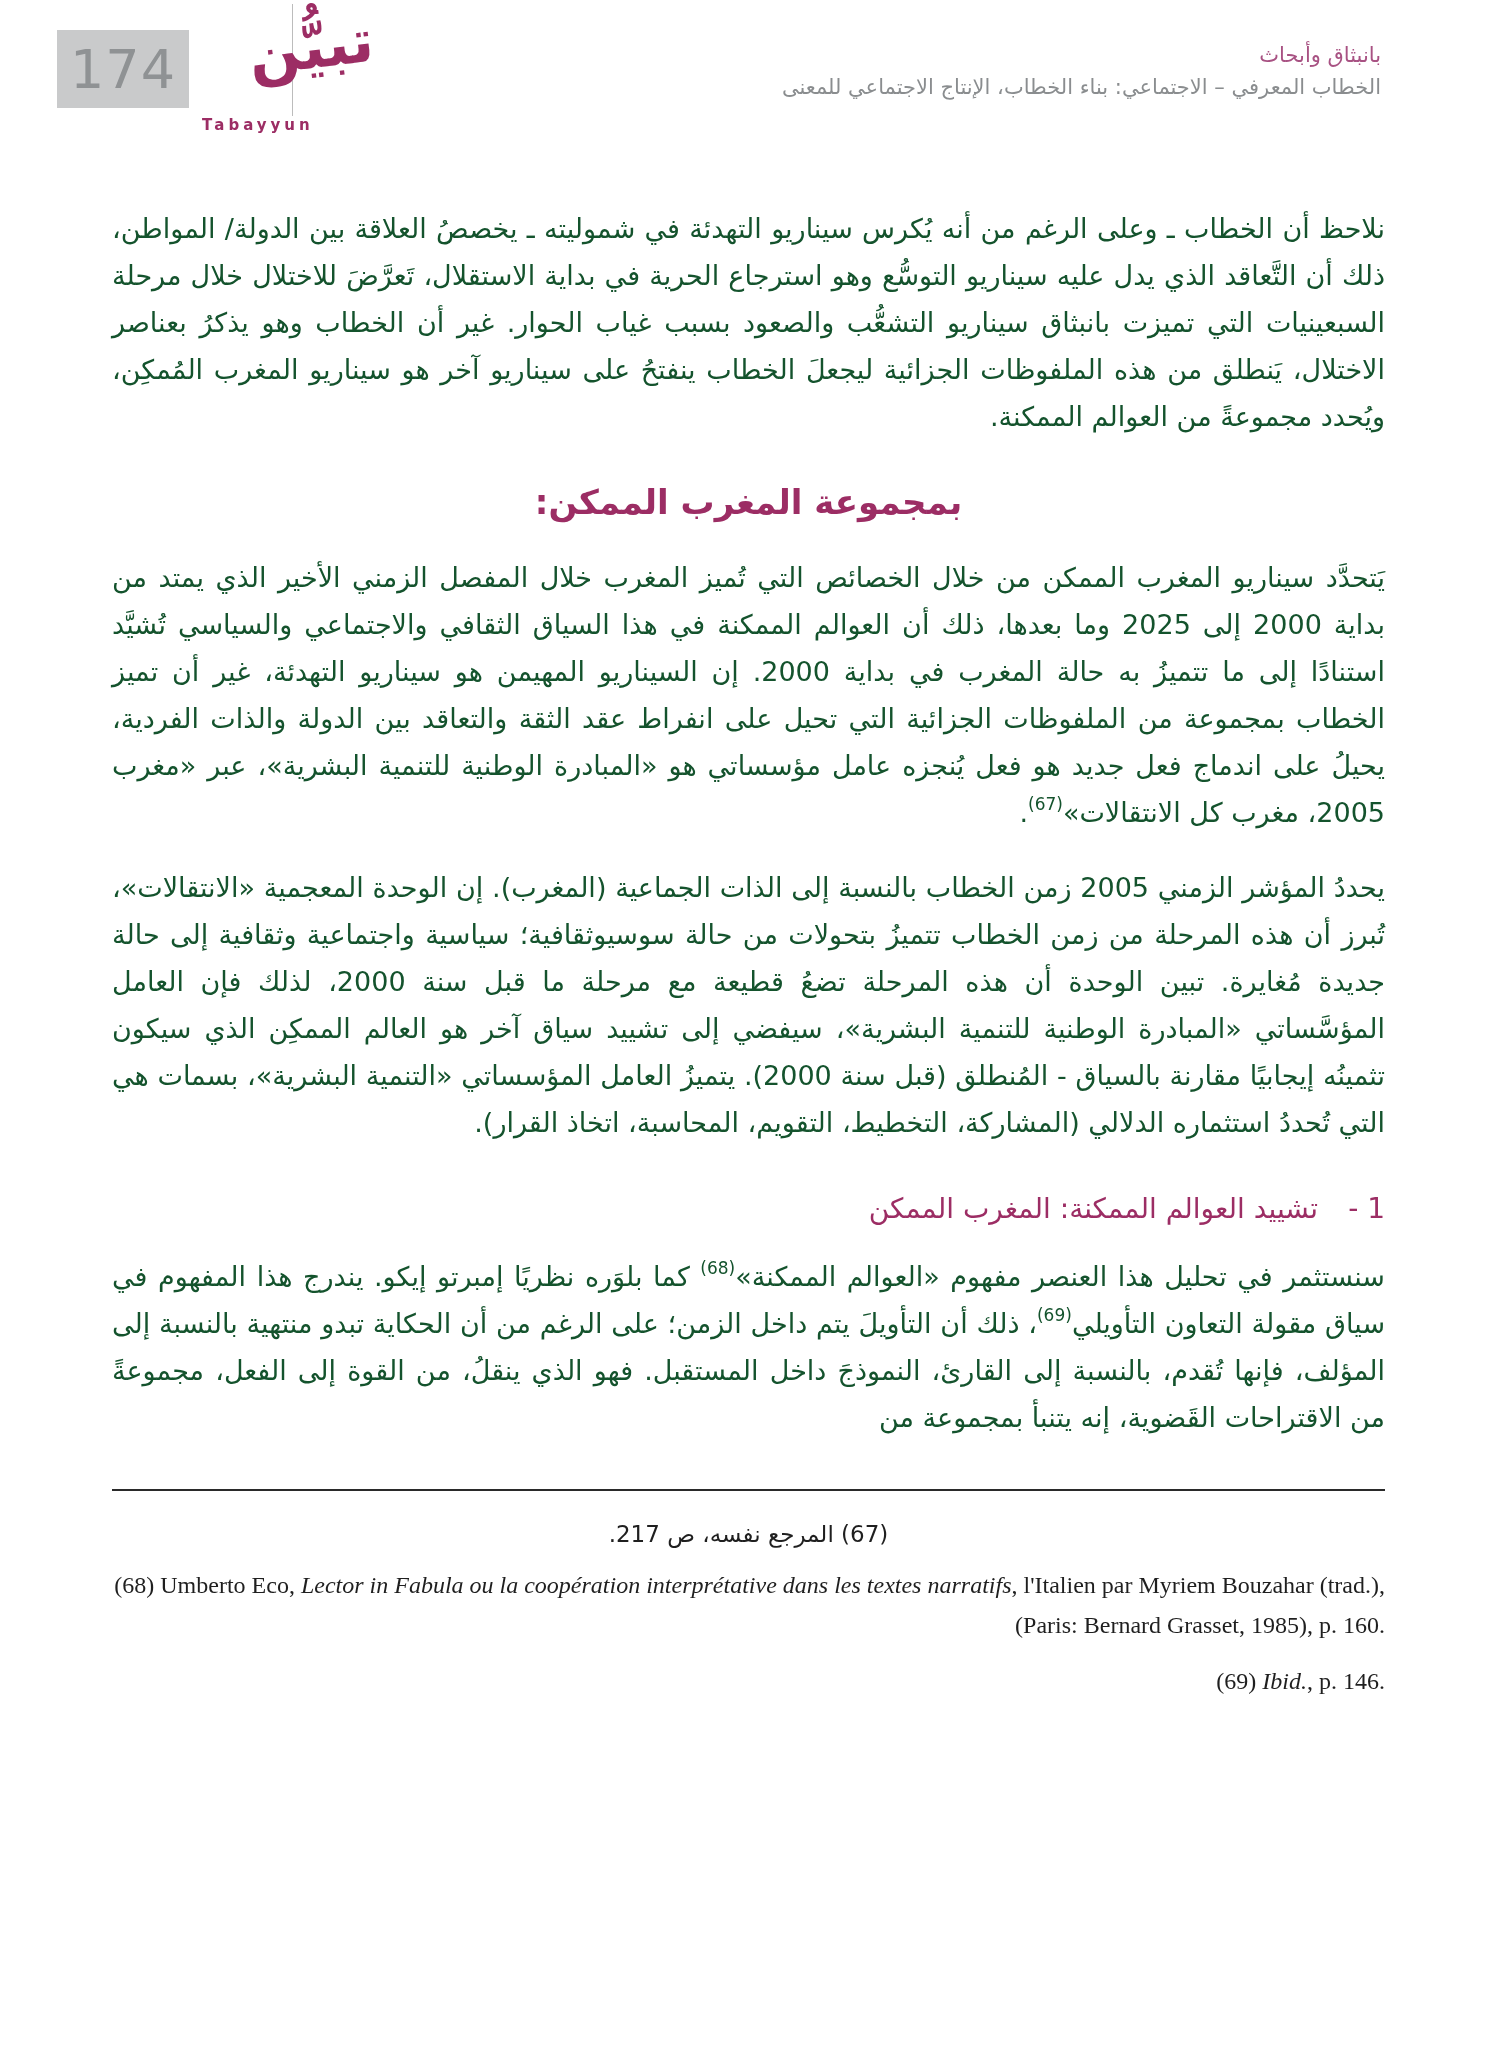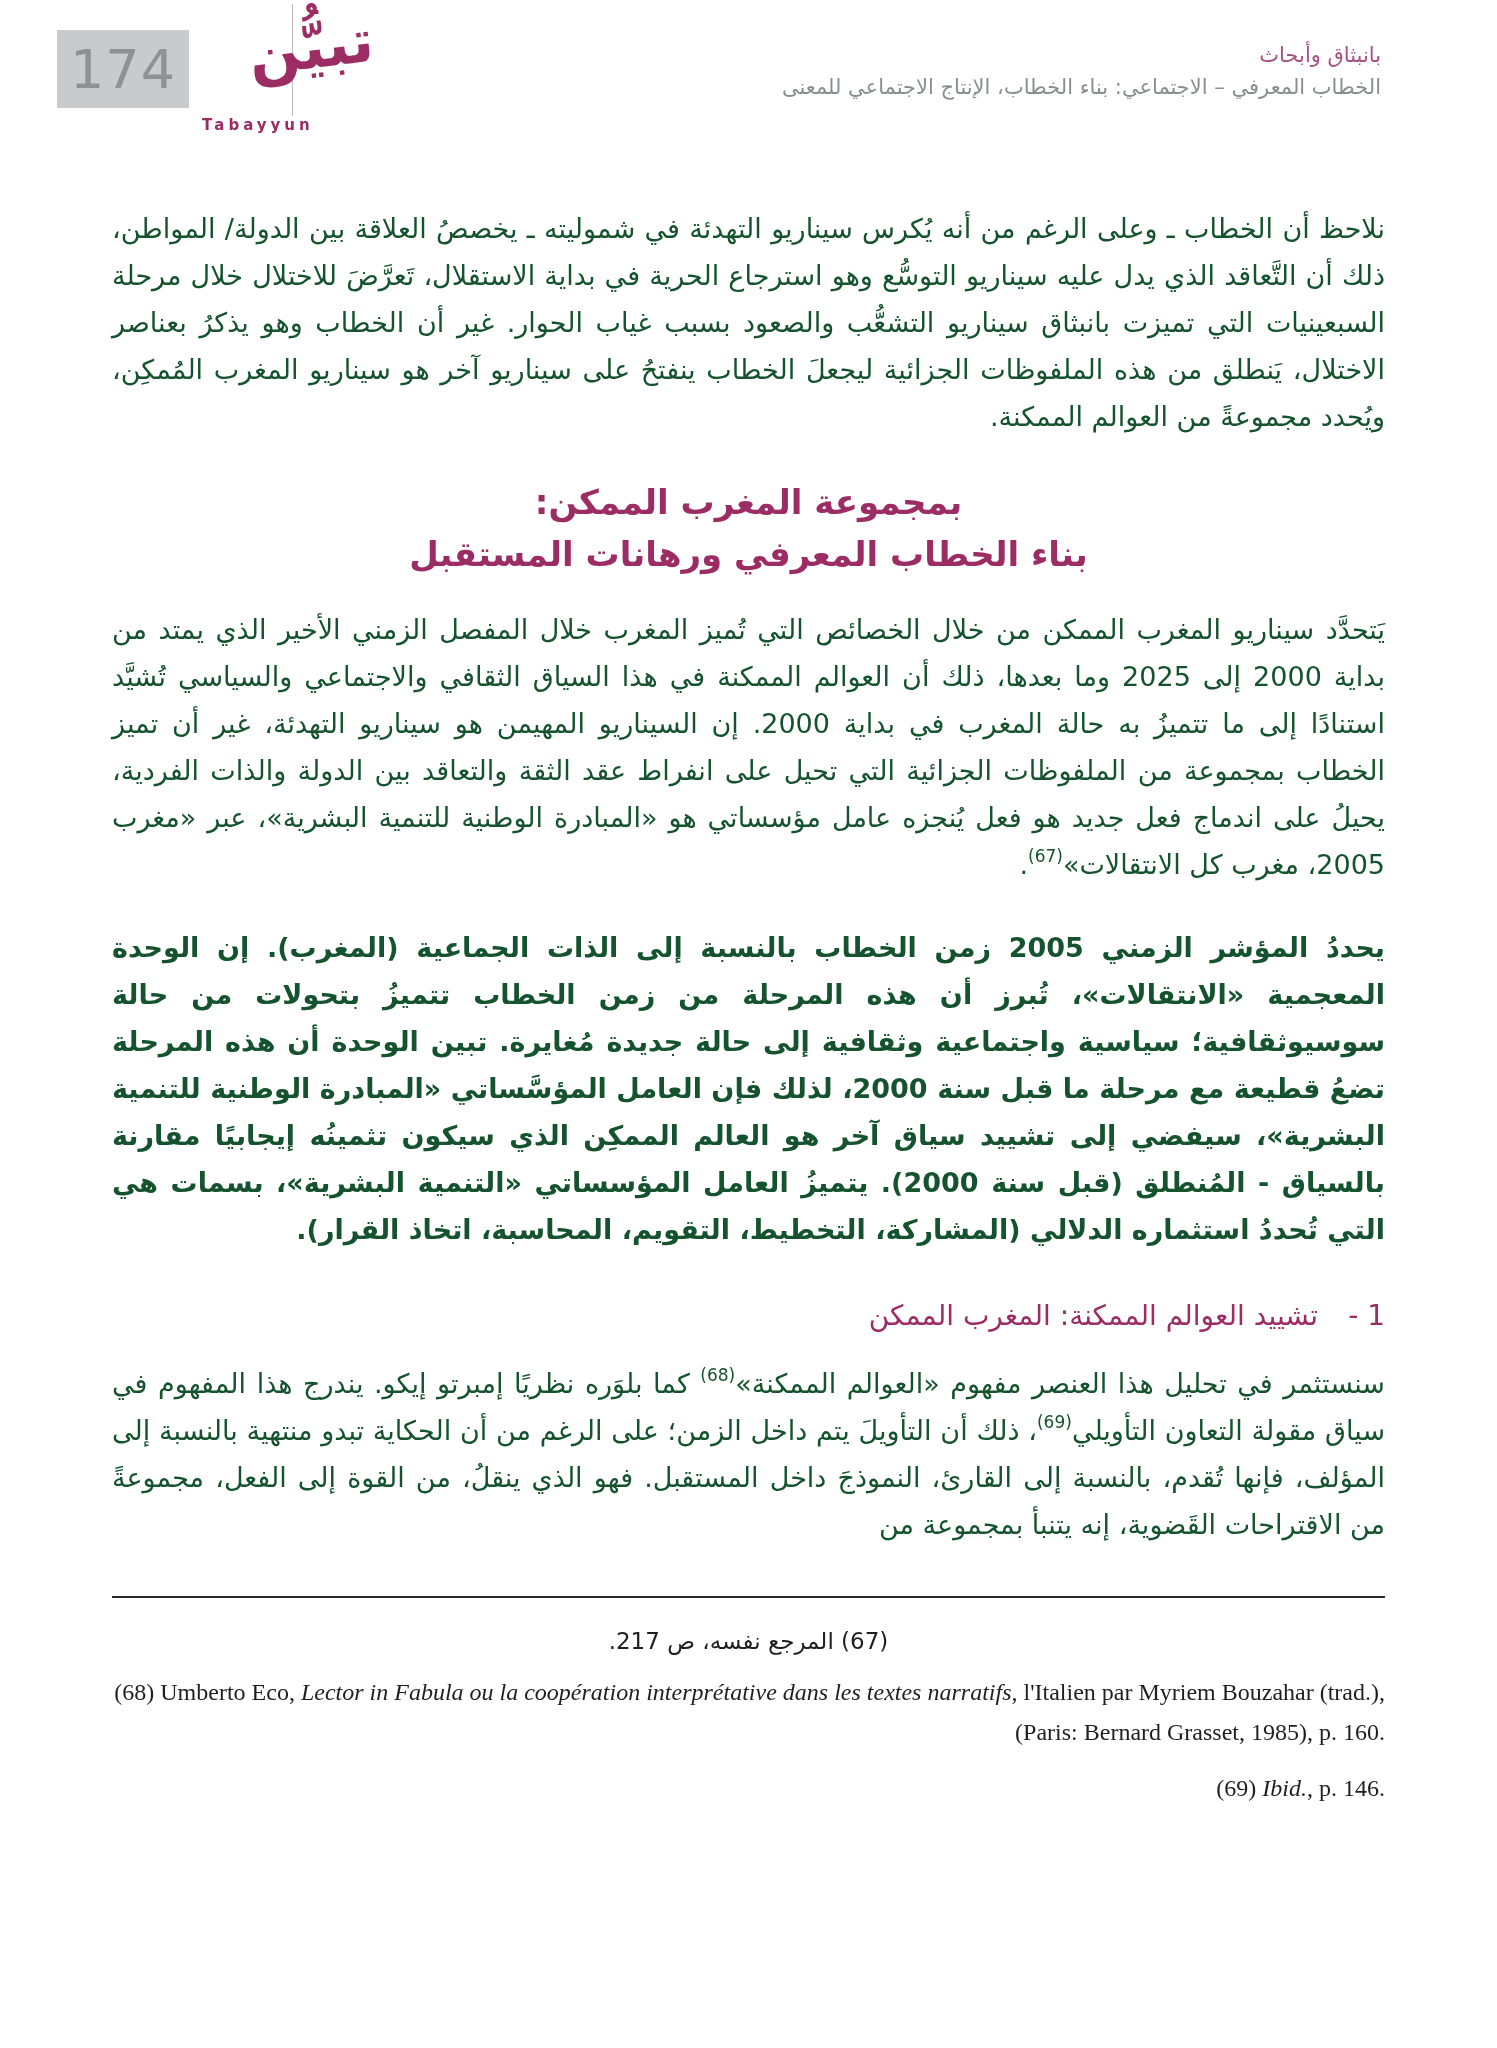--- a/index.html
+++ b/index.html
@@ -42,21 +42,21 @@
 
   
   .content { position: absolute; left: 112px; right: 112px; top: 205px; direction: rtl; }
   .body-par {
     margin: 0;
     font-size: 27px;
     line-height: 47px;
     text-align: justify;
     color: #14532d;
   }
-  .spaced { margin-top: 36px; font-weight: bold; }
+  .spaced { margin-top: 28px; }
 
   .section-heading { margin: 36px 0 26px; }
   .heading-line {
     display: block;
     text-align: center;
     color: #9c2d64;
     font-size: 34px;
     font-weight: bold;
     line-height: 52px;
   }
@@ -106,21 +106,20 @@
       <div class="header-title">الخطاب المعرفي – الاجتماعي: بناء الخطاب، الإنتاج الاجتماعي للمعنى</div>
     </div>
   </header>
 
   <main class="content">
 
     <p class="body-par">نلاحظ أن الخطاب ـ وعلى الرغم من أنه يُكرس سيناريو التهدئة في شموليته ـ يخصصُ العلاقة بين الدولة/ المواطن، ذلك أن التَّعاقد الذي يدل عليه سيناريو التوسُّع وهو استرجاع الحرية في بداية الاستقلال، تَعرَّضَ للاختلال خلال مرحلة السبعينيات التي تميزت بانبثاق سيناريو التشعُّب والصعود بسبب غياب الحوار. غير أن الخطاب وهو يذكرُ بعناصر الاختلال، يَنطلق من هذه الملفوظات الجزائية ليجعلَ الخطاب ينفتحُ على سيناريو آخر هو سيناريو المغرب المُمكِن، ويُحدد مجموعةً من العوالم الممكنة.</p>
 
     <h2 class="section-heading">
       <span class="heading-line">بمجموعة المغرب الممكن:</span>
-      <span class="heading-line">بناء الخطاب المعرفي ورهانات المستقبل</span>
     </h2>
 
     <p class="body-par"><span>يَتحدَّد سيناريو المغرب الممكن من خلال الخصائص التي تُميز المغرب خلال المفصل الزمني الأخير الذي يمتد من بداية 2000 إلى 2025 وما بعدها، ذلك أن العوالم الممكنة في هذا السياق الثقافي والاجتماعي والسياسي تُشيَّد استنادًا إلى ما تتميزُ به حالة المغرب في بداية 2000. إن السيناريو المهيمن هو سيناريو التهدئة، غير أن تميز الخطاب بمجموعة من الملفوظات الجزائية التي تحيل على انفراط عقد الثقة والتعاقد بين الدولة والذات الفردية، يحيلُ على اندماج فعل جديد هو فعل يُنجزه عامل مؤسساتي هو «المبادرة الوطنية للتنمية البشرية»، عبر «مغرب 2005، مغرب كل الانتقالات»</span><sup class="fnref">(67)</sup><span>.</span></p>
 
     <p class="body-par spaced">يحددُ المؤشر الزمني 2005 زمن الخطاب بالنسبة إلى الذات الجماعية (المغرب). إن الوحدة المعجمية «الانتقالات»، تُبرز أن هذه المرحلة من زمن الخطاب تتميزُ بتحولات من حالة سوسيوثقافية؛ سياسية واجتماعية وثقافية إلى حالة جديدة مُغايرة. تبين الوحدة أن هذه المرحلة تضعُ قطيعة مع مرحلة ما قبل سنة 2000، لذلك فإن العامل المؤسَّساتي «المبادرة الوطنية للتنمية البشرية»، سيفضي إلى تشييد سياق آخر هو العالم الممكِن الذي سيكون تثمينُه إيجابيًا مقارنة بالسياق - المُنطلق (قبل سنة 2000). يتميزُ العامل المؤسساتي «التنمية البشرية»، بسمات هي التي تُحددُ استثماره الدلالي (المشاركة، التخطيط، التقويم، المحاسبة، اتخاذ القرار).</p>
 
     <h3 class="sub-heading">
       <span class="sub-num">1 -</span><span>تشييد العوالم الممكنة: المغرب الممكن</span>
     </h3>
 

